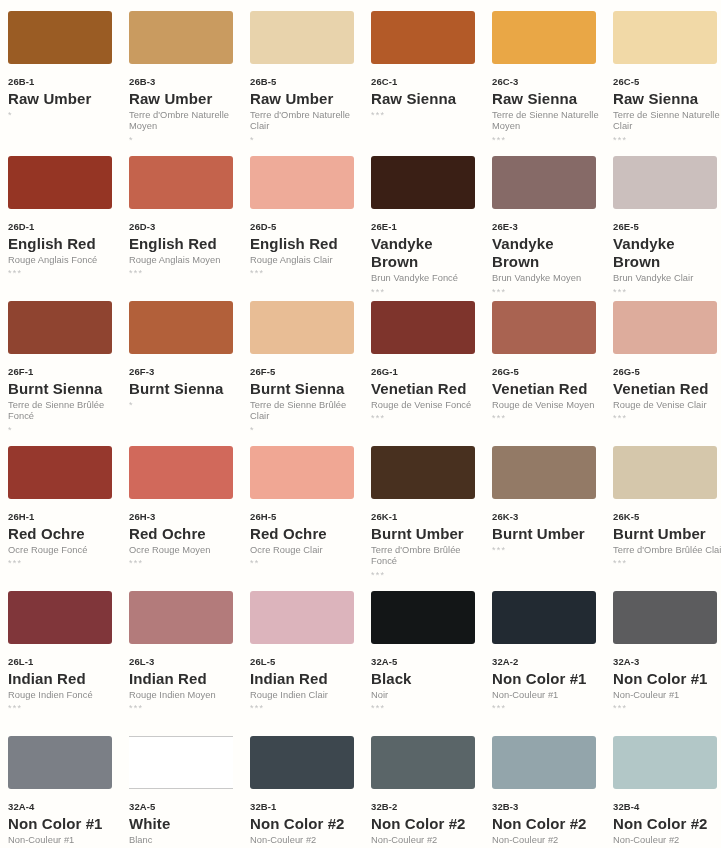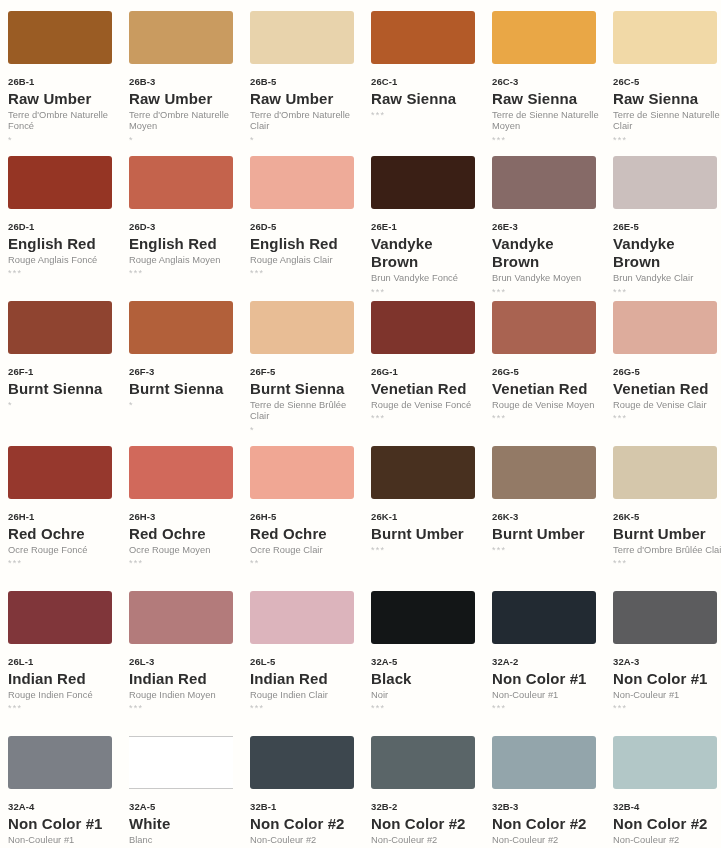--- a/index.html
+++ b/index.html
@@ -78,21 +78,20 @@
 </style>
 </head>
 <body>
 
 <div id="swatch-grid">
     <div class="swatch-cell">
       <div class="swatch-chip" style="background: rgb(154, 92, 36);"></div>
       <div class="swatch-info">
         <div class="swatch-code">26B-1</div>
         <div class="swatch-name-en">Raw Umber</div>
-        <div class="swatch-name-fr">Terre d'Ombre Naturelle Foncé</div>
         <div class="swatch-rating">*</div>
       </div>
     </div>
     <div class="swatch-cell">
       <div class="swatch-chip" style="background: rgb(201, 155, 96);"></div>
       <div class="swatch-info">
         <div class="swatch-code">26B-3</div>
         <div class="swatch-name-en">Raw Umber</div>
         <div class="swatch-name-fr">Terre d'Ombre Naturelle Moyen</div>
         <div class="swatch-rating">*</div>
@@ -185,20 +184,21 @@
         <div class="swatch-name-en">Vandyke Brown</div>
         <div class="swatch-name-fr">Brun Vandyke Clair</div>
         <div class="swatch-rating">***</div>
       </div>
     </div>
     <div class="swatch-cell">
       <div class="swatch-chip" style="background: rgb(143, 68, 48);"></div>
       <div class="swatch-info">
         <div class="swatch-code">26F-1</div>
         <div class="swatch-name-en">Burnt Sienna</div>
+        <div class="swatch-name-fr">Terre de Sienne Brûlée Foncé</div>
         <div class="swatch-rating">*</div>
       </div>
     </div>
     <div class="swatch-cell">
       <div class="swatch-chip" style="background: rgb(178, 96, 58);"></div>
       <div class="swatch-info">
         <div class="swatch-code">26F-3</div>
         <div class="swatch-name-en">Burnt Sienna</div>
         <div class="swatch-rating">*</div>
       </div>
@@ -264,20 +264,21 @@
         <div class="swatch-name-en">Red Ochre</div>
         <div class="swatch-name-fr">Ocre Rouge Clair</div>
         <div class="swatch-rating">**</div>
       </div>
     </div>
     <div class="swatch-cell">
       <div class="swatch-chip" style="background: rgb(72, 48, 31);"></div>
       <div class="swatch-info">
         <div class="swatch-code">26K-1</div>
         <div class="swatch-name-en">Burnt Umber</div>
+        <div class="swatch-name-fr">Terre d'Ombre Brûlée Foncé</div>
         <div class="swatch-rating">***</div>
       </div>
     </div>
     <div class="swatch-cell">
       <div class="swatch-chip" style="background: rgb(147, 122, 102);"></div>
       <div class="swatch-info">
         <div class="swatch-code">26K-3</div>
         <div class="swatch-name-en">Burnt Umber</div>
         <div class="swatch-rating">***</div>
       </div>

